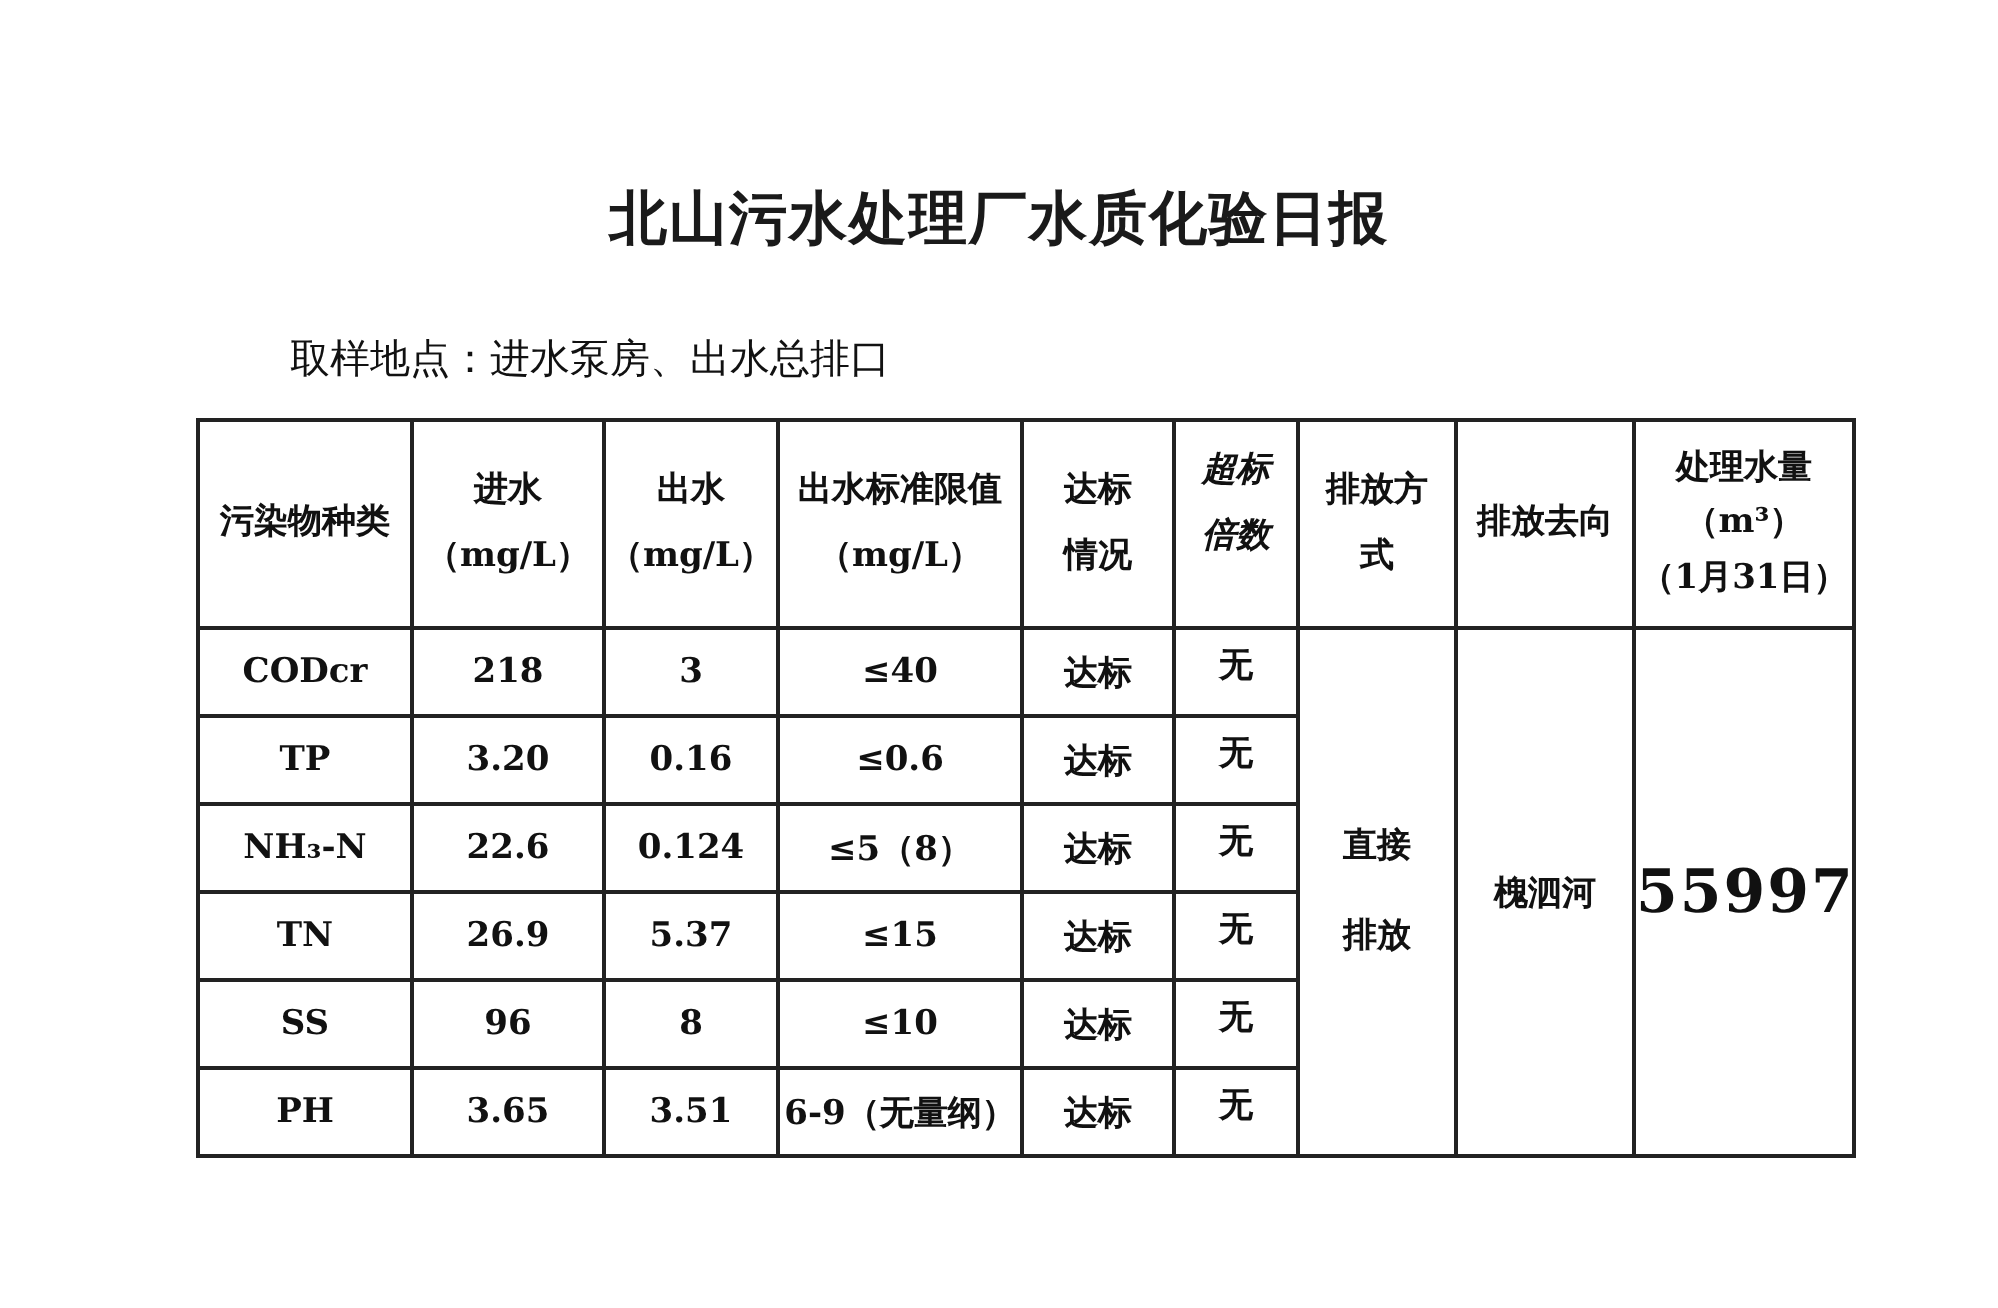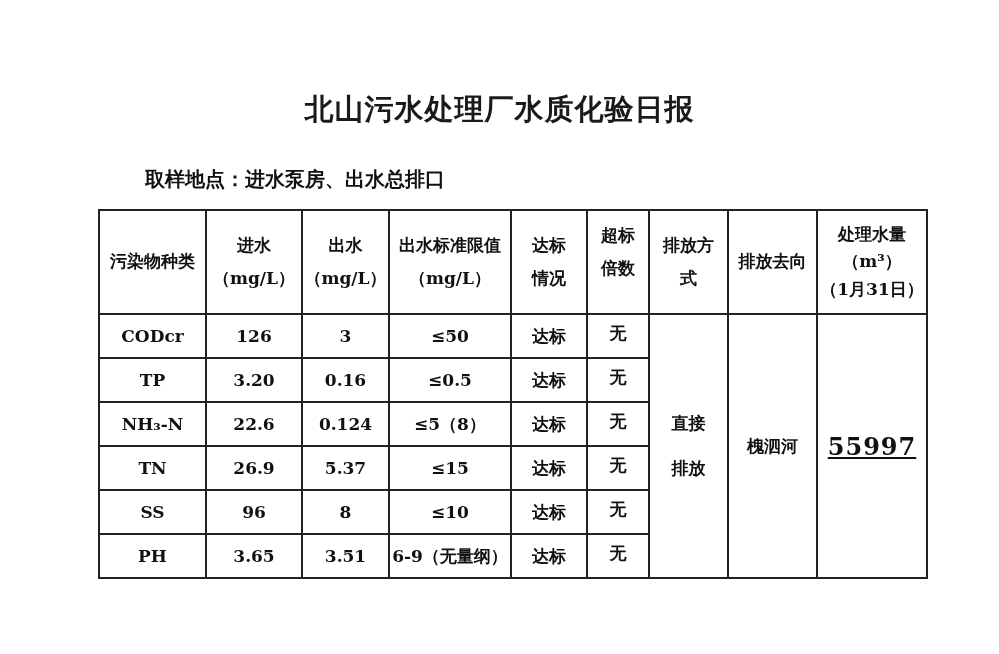--- a/index.html
+++ b/index.html
@@ -29,21 +29,21 @@
 
   .info-row {
     position: absolute;
     top: 118px;
     left: 145px;
     right: 126px;
     display: flex;
     justify-content: space-between;
     align-items: baseline;
     font-family: "DejaVu Sans", sans-serif;
-    font-weight: bold;
+    font-weight: normal;
     font-size: 20px;
     color: #111;
   }
 
   table.report-table {
     position: absolute;
     top: 161px;
     left: 98px;
     width: 828px;
     border-collapse: collapse;
@@ -67,37 +67,37 @@
     line-height: 1.95;
     white-space: pre-line;
     font-weight: bold;
   }
   .report-table td { font-size: 17px; }
 
   
   .report-table th.top-align {
     vertical-align: top;
     padding-top: 8px;
+    font-style: italic;
   }
   .report-table td.exceed-cell {
     vertical-align: top;
     padding-top: 8px;
     line-height: 1.2;
   }
 
   .report-table th.volume-header { line-height: 1.6; }
 
   .report-table td.method-cell {
     white-space: pre-line;
     line-height: 2.65;
   }
   .report-table td.volume-cell {
-    font-size: 24px;
+    font-size: 30px;
     letter-spacing: 1px;
-    text-decoration: underline;
   }
 
   .foot-note {
     position: absolute;
     top: 596px;
     left: 130px;
     font-family: "DejaVu Sans", sans-serif;
     font-size: 16px;
     font-weight: 500;
     color: #111;
@@ -143,35 +143,35 @@
 式</th>
         <th>排放去向</th>
         <th class="volume-header">处理水量
 （m³）
 （1月31日）</th>
       </tr>
     </thead>
     <tbody>
       <tr>
         <td>CODcr</td>
-        <td>126</td>
+        <td>218</td>
         <td>3</td>
-        <td>≤50</td>
+        <td>≤40</td>
         <td>达标</td>
         <td class="exceed-cell">无</td>
         <td class="method-cell" rowspan="6">直接
 排放</td>
         <td rowspan="6">槐泗河</td>
         <td class="volume-cell" rowspan="6">55997</td>
       </tr>
       <tr>
         <td>TP</td>
         <td>3.20</td>
         <td>0.16</td>
-        <td>≤0.5</td>
+        <td>≤0.6</td>
         <td>达标</td>
         <td class="exceed-cell">无</td>
       </tr>
       <tr>
         <td>NH₃-N</td>
         <td>22.6</td>
         <td>0.124</td>
         <td>≤5（8）</td>
         <td>达标</td>
         <td class="exceed-cell">无</td>

